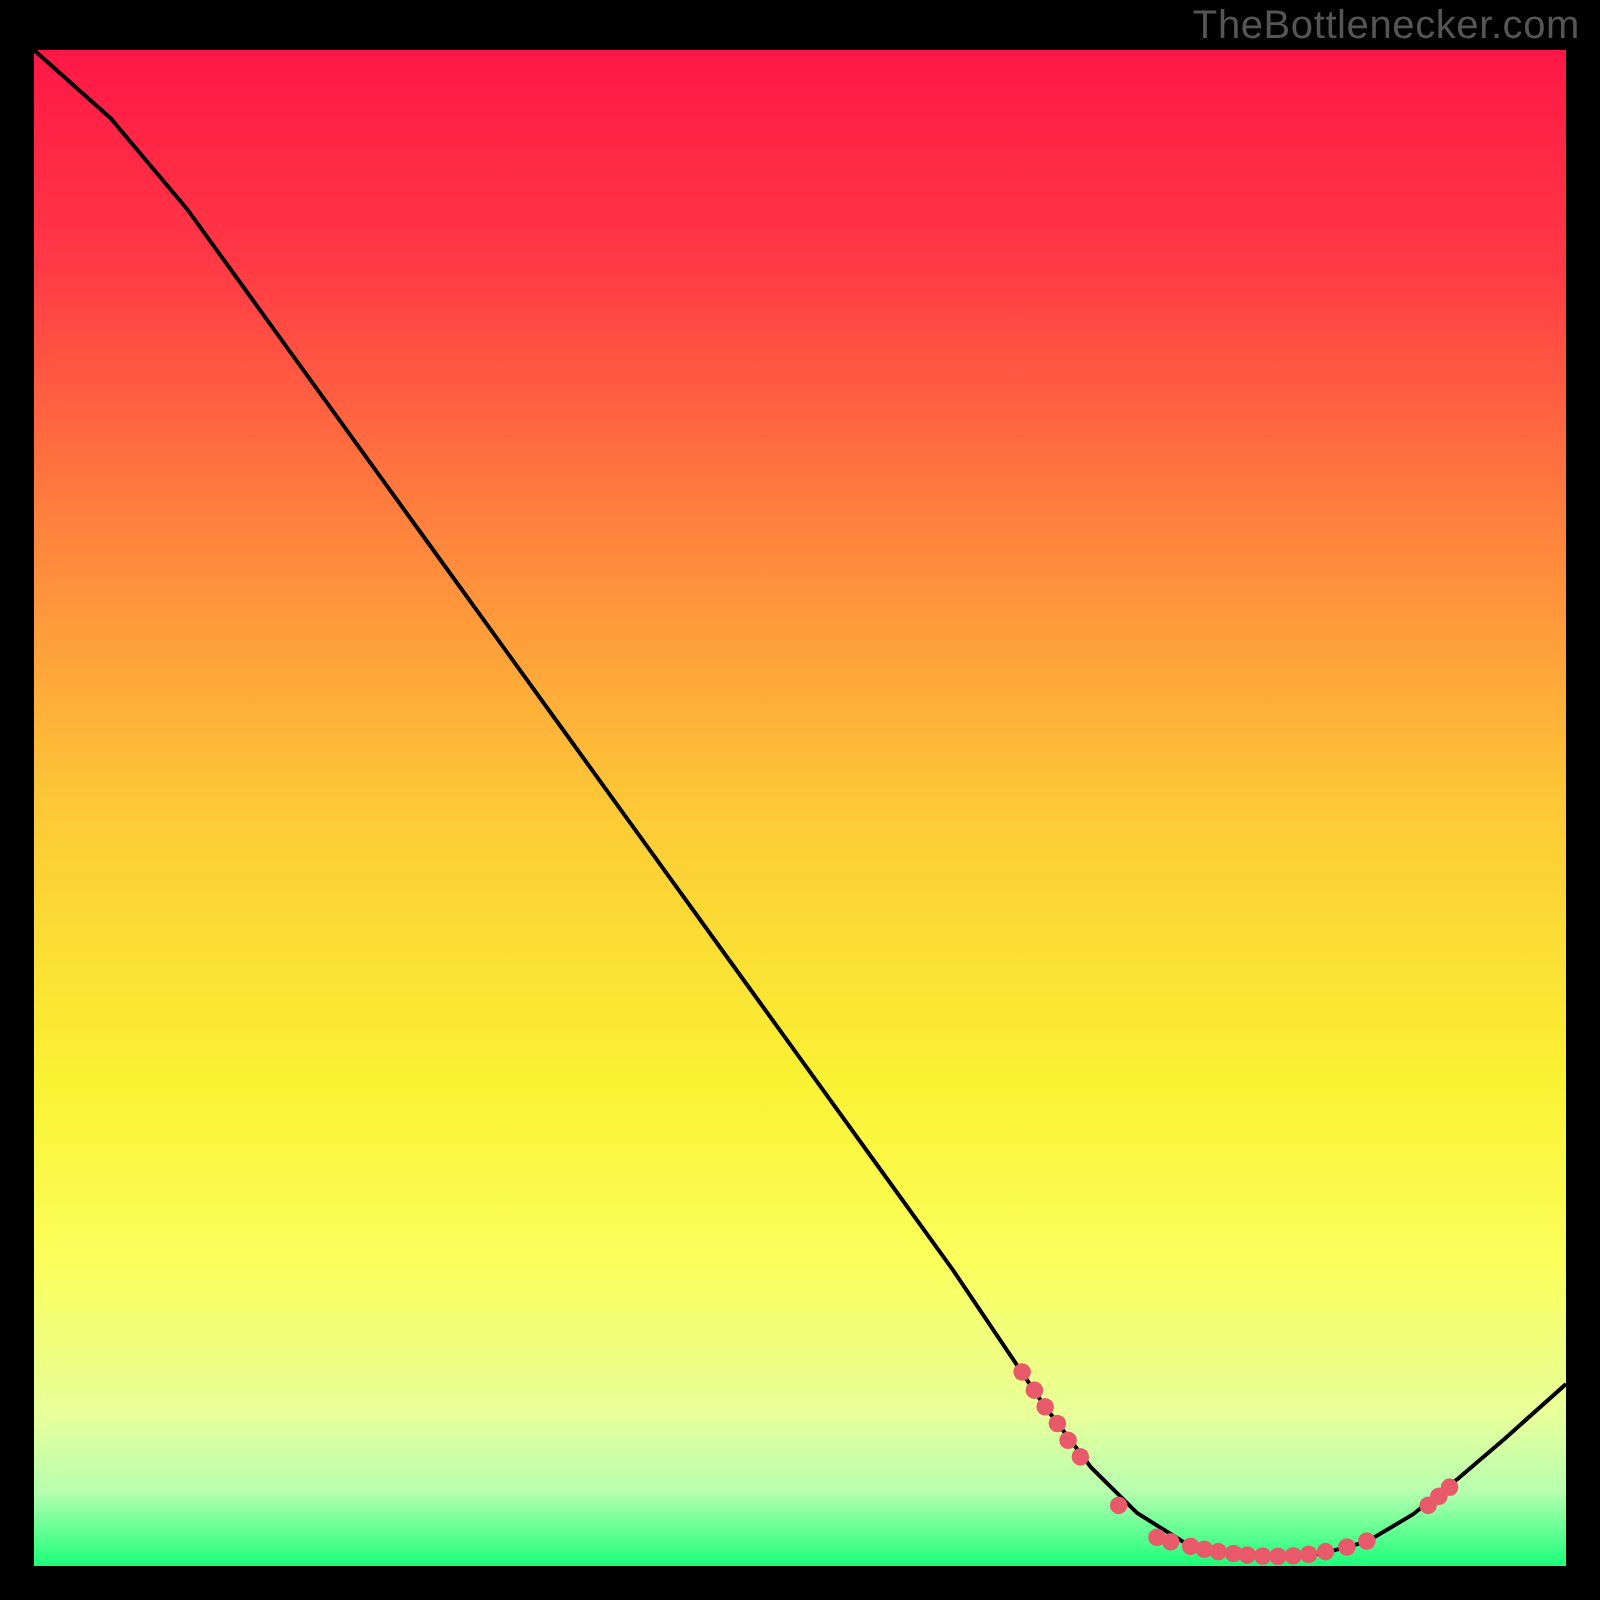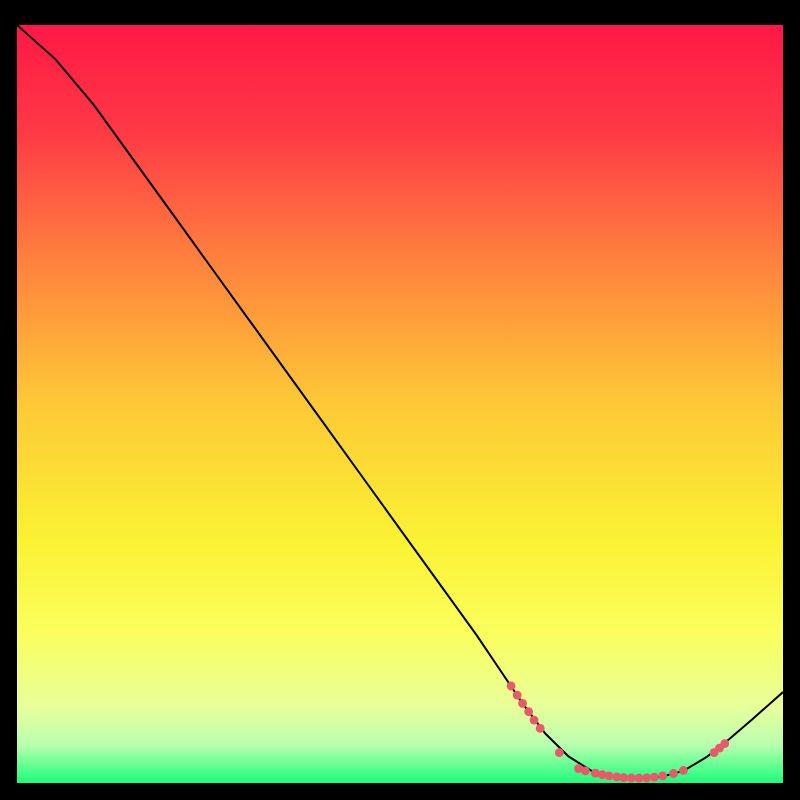--- a/index.html
+++ b/index.html
@@ -32,20 +32,21 @@
     top: 25px;
     width: 766px;
     height: 758px;
   }
   svg { display: block; }
 </style>
 </head>
 <body>
 
 <div class="frame">
+  <div class="watermark">TheBottlenecker.com</div>
 
   <div class="plot">
     <svg id="chart-svg" width="766" height="758" viewBox="0 0 766 758" preserveAspectRatio="none">
       <defs>
         <linearGradient id="bg-grad" x1="0" y1="0" x2="0" y2="1">
             <stop offset="0%" stop-color="#ff1846"></stop>
             <stop offset="14.000000000000002%" stop-color="#ff3945"></stop>
             <stop offset="30%" stop-color="#ff7d3e"></stop>
             <stop offset="50%" stop-color="#fdc936"></stop>
             <stop offset="68%" stop-color="#faf233"></stop>

